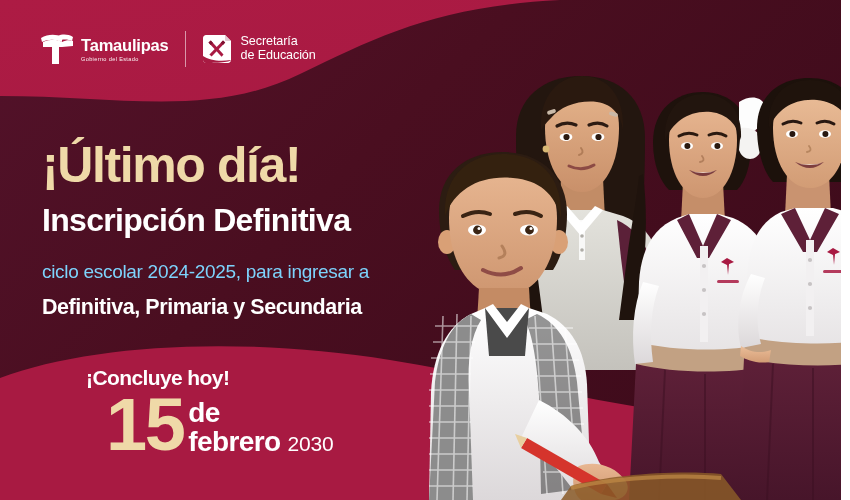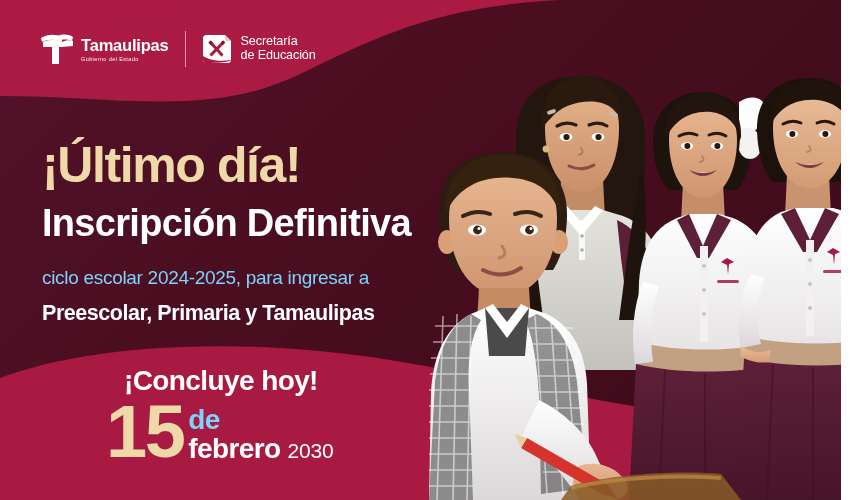--- a/index.html
+++ b/index.html
@@ -114,21 +114,21 @@
   .headline {
     color: #EFD9A8;
     font-size: 50px;
     font-weight: bold;
     line-height: 1;
     letter-spacing: -1.4px;
     white-space: nowrap;
   }
   .subhead {
     color: #ffffff;
-    font-size: 38px;
+    font-size: 32px;
     font-weight: bold;
     line-height: 1;
     letter-spacing: -0.7px;
     margin-top: 14px;
     white-space: nowrap;
   }
   .line3 {
     color: #7dd3fc;
     font-size: 19px;
     font-weight: normal;
@@ -149,26 +149,25 @@
 
   
   .date-block {
     position: absolute;
     left: 86px;
     top: 367px;
     z-index: 45;
   }
   .concluye {
     color: #ffffff;
-    font-size: 28px;
+    font-size: 21px;
     font-weight: bold;
     line-height: 1;
     letter-spacing: -0.6px;
     white-space: nowrap;
-    margin-left: 38px;
   }
   .date-row {
     display: flex;
     align-items: flex-start;
     margin-top: 7px;
     margin-left: 20px;
   }
   .day {
     color: #EFD9A8;
     font-size: 74px;
@@ -177,21 +176,21 @@
     letter-spacing: -2.5px;
     flex: none;
   }
   .date-right {
     display: flex;
     flex-direction: column;
     margin-left: 5px;
     padding-top: 4px;
   }
   .de {
-    color: #7dd3fc;
+    color: #ffffff;
     font-size: 28px;
     font-weight: bold;
     line-height: 1;
     letter-spacing: -0.6px;
   }
   .month-row {
     display: flex;
     align-items: baseline;
     margin-top: 1px;
   }
@@ -570,21 +569,21 @@
         <div>de Educación</div>
       </div>
     </div>
 
   </div>
 
   <div class="copy">
     <div class="headline">¡Último día!</div>
     <div class="subhead">Inscripción Definitiva</div>
     <div class="line3">ciclo escolar 2024-2025, para ingresar a</div>
-    <div class="line4">Preescolar, Primaria y Tamaulipas</div>
+    <div class="line4">Definitiva, Primaria y Secundaria</div>
   </div>
 
   <div class="date-block">
     <div class="concluye">¡Concluye hoy!</div>
     <div class="date-row">
       <div class="day">15</div>
       <div class="date-right">
         <div class="de">de</div>
         <div class="month-row">
           <div class="month">febrero</div>

